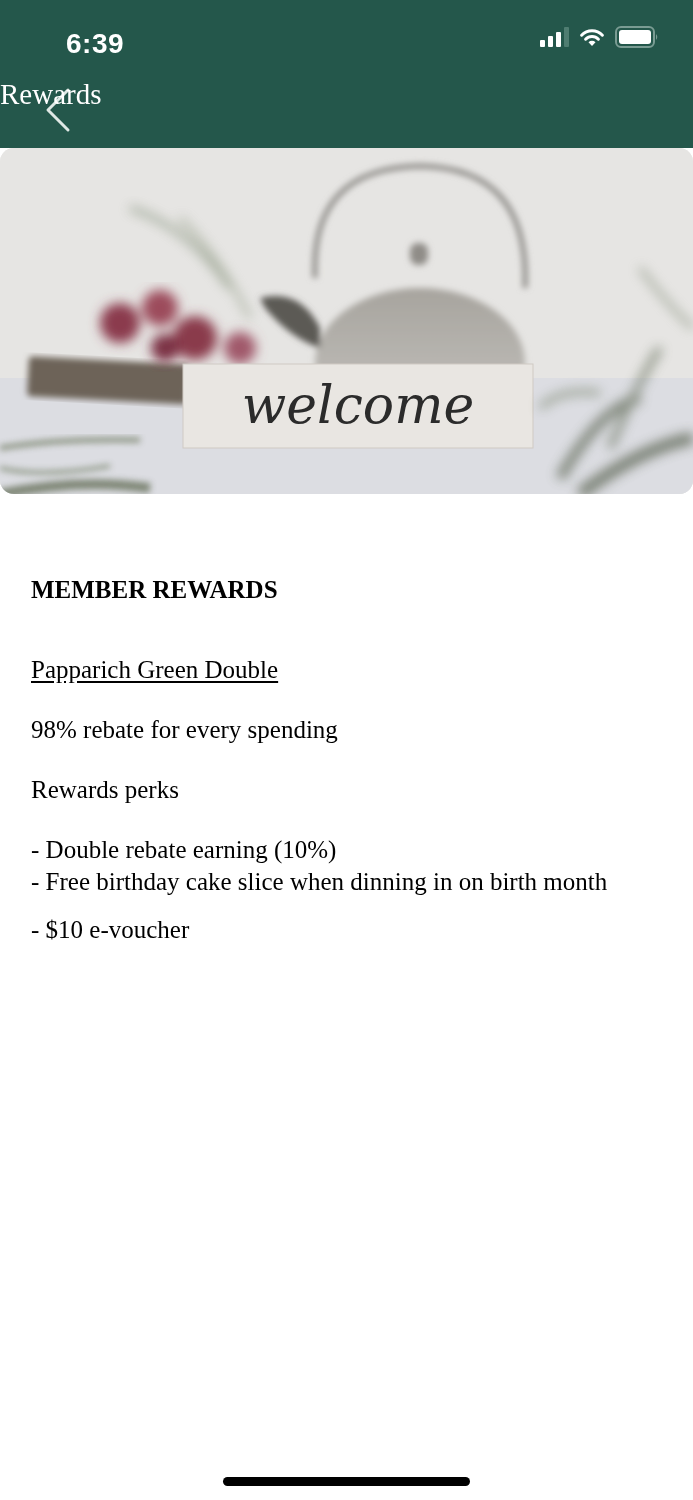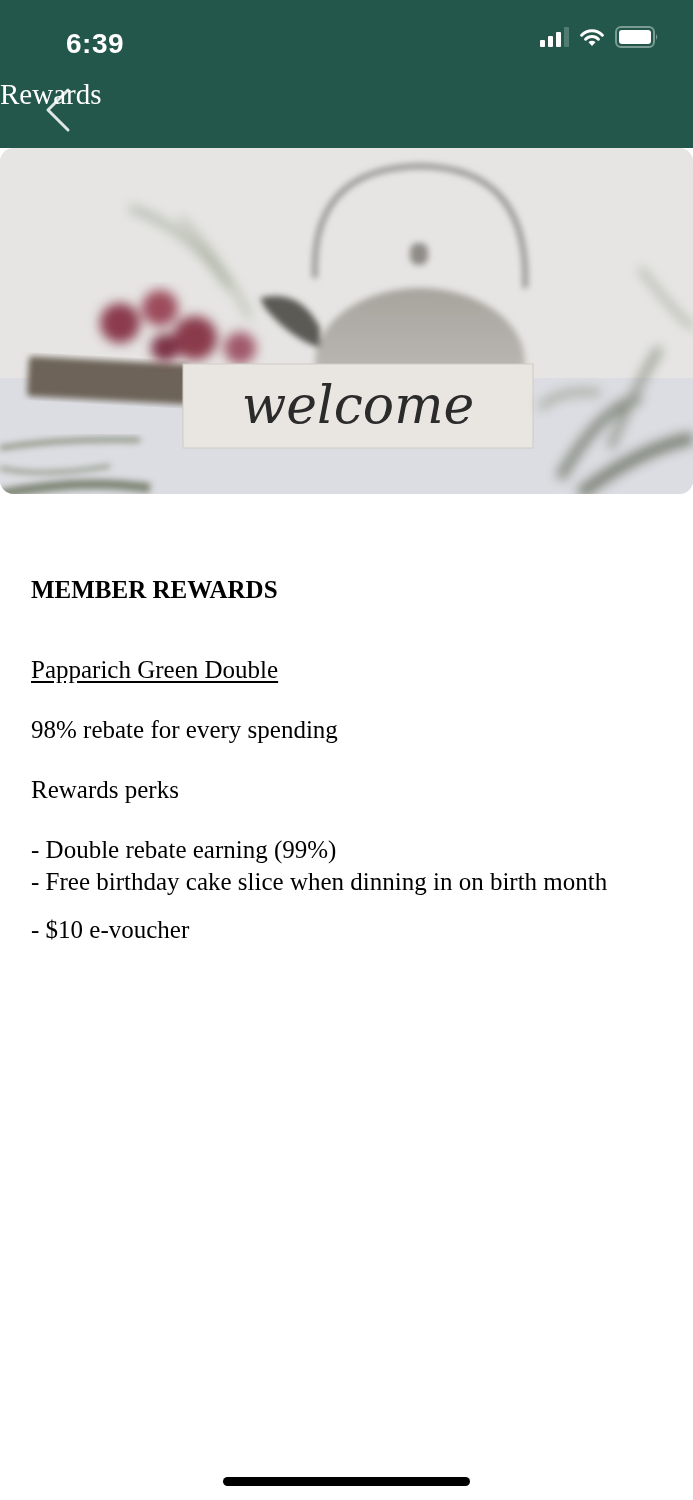--- a/index.html
+++ b/index.html
@@ -112,18 +112,18 @@
       <path d="M540 260 Q560 240 600 245" stroke="#7c866f" stroke-width="6" fill="none"></path>
     </g>
   </svg>
 </div>
 
 <div>
   <div class="line title" style="top:544px;margin-top:32px;">MEMBER REWARDS</div>
   <div class="line underline" style="top:656px;">Papparich Green Double</div>
   <div class="line" style="top:716px;">98% rebate for every spending</div>
   <div class="line" style="top:776px;">Rewards perks</div>
-  <div class="line" style="top:836px;">- Double rebate earning  (99%)</div>
+  <div class="line" style="top:836px;">- Double rebate earning  (10%)</div>
   <div class="line" style="top:868px;">- Free birthday cake slice when dinning in on birth month</div>
   <div class="line" style="top:916px;">- $10 e-voucher</div>
 </div>
 
 <div class="home-indicator"></div>
 
 </body></html>

